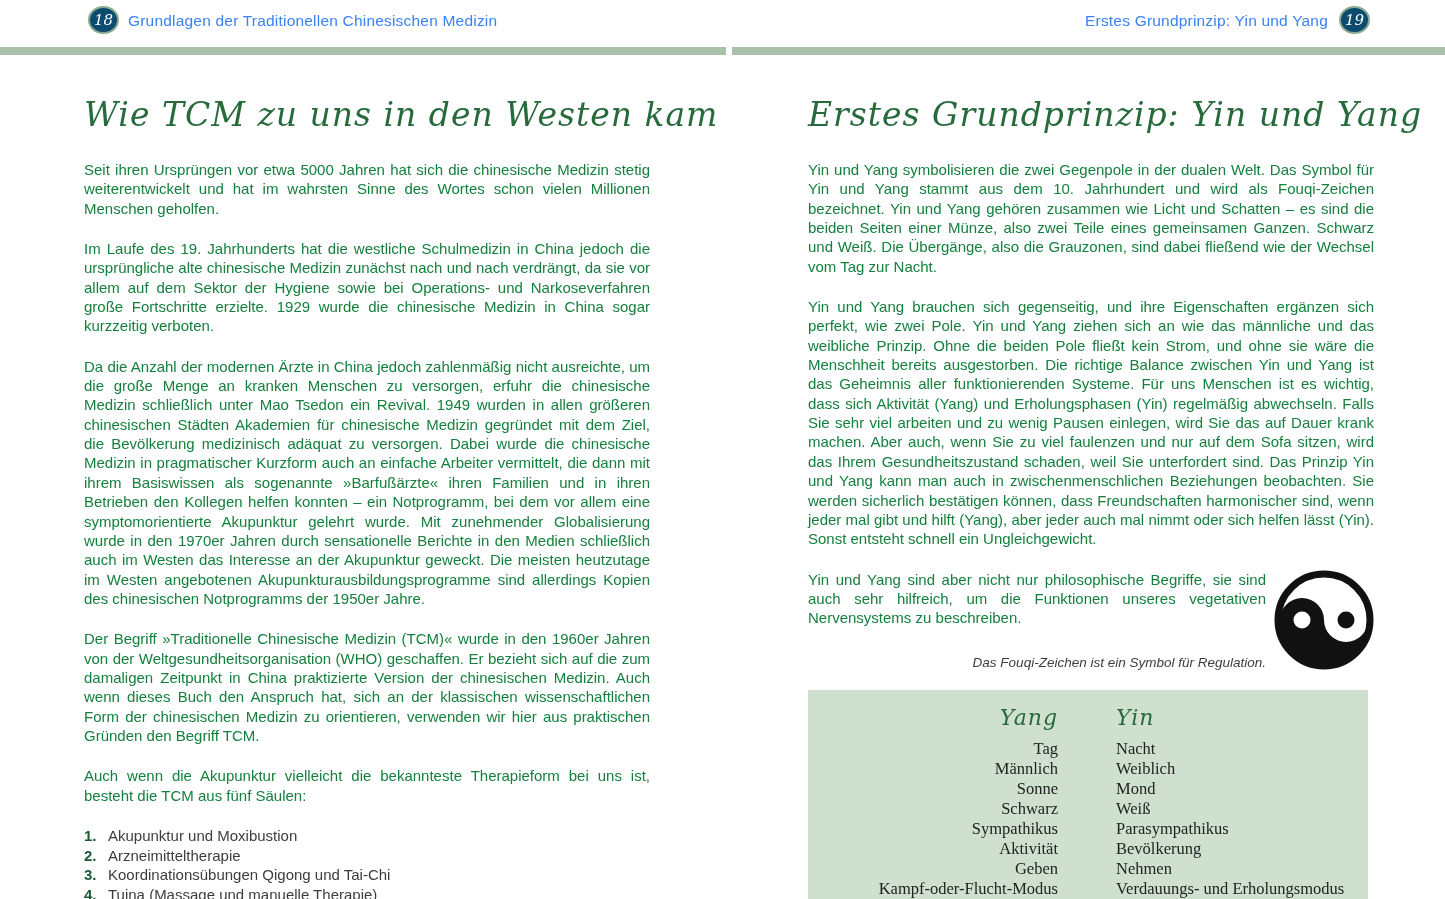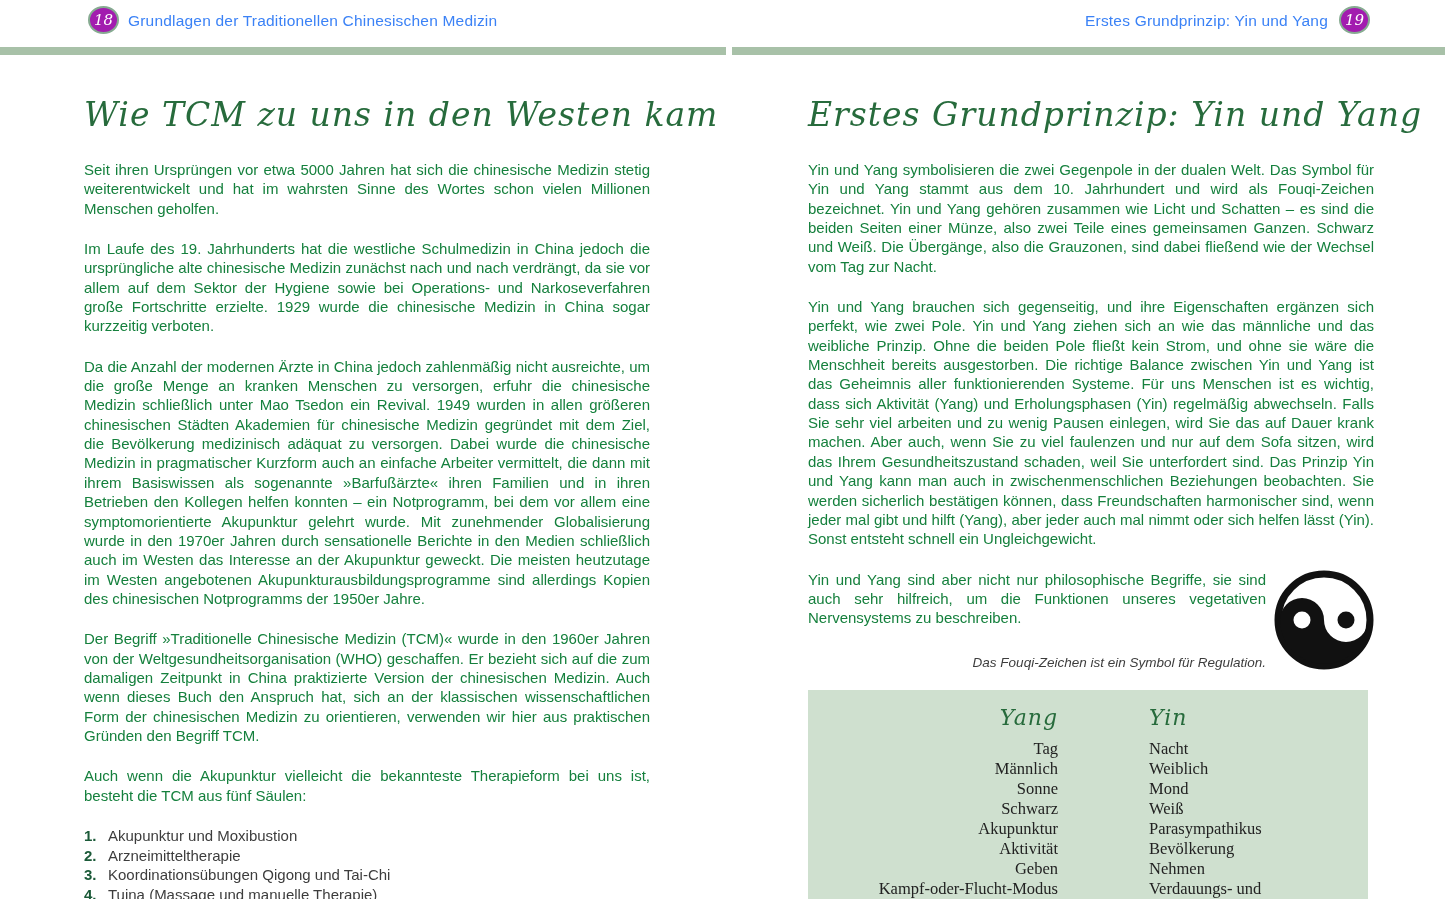--- a/index.html
+++ b/index.html
@@ -3,21 +3,21 @@
 <meta charset="utf-8">
 <style>
   * { margin: 0; padding: 0; box-sizing: border-box; }
   html, body { width: 1445px; height: 899px; background: #ffffff; overflow: hidden; }
   body { font-family: "Liberation Sans", sans-serif; color: #3d3d3d; position: relative; }
 
   
   .runhead { position: absolute; top: 0; left: 0; width: 1445px; height: 42px; }
   .badge {
     position: absolute; top: 6px; width: 31px; height: 28px; border-radius: 50%;
-    background: #a21caf; border: 2px solid #86ab91;
+    background: #0c4a6e; border: 2px solid #86ab91;
     color: #ffffff; font-family: "DejaVu Serif", serif; font-style: italic;
     font-size: 15px; display: flex; align-items: center; justify-content: center;
   }
   .badge-left  { left: 88px; }
   .badge-right { left: 1339px; }
   .runhead-title {
     position: absolute; top: 12px; font-size: 15.5px; font-weight: normal; color: #3b82f6;
     letter-spacing: 0.2px;
   }
   .runhead-title.left  { left: 128px; }
@@ -55,21 +55,21 @@
   .yy-caption {
     font-style: italic; font-size: 13.5px; text-align: right; color: #3d3d3d;
     margin-top: 27px;
   }
   .yy-symbol { width: 100px; height: 100px; margin-left: 8px; flex: none; }
 
   
   .yy-table {
     background: #cfe0cf; width: 560px; margin-top: 20px; padding: 12px 0 24px 0;
   }
-  .yy-grid { display: grid; grid-template-columns: 250px 1fr; column-gap: 91px; }
+  .yy-grid { display: grid; grid-template-columns: 250px 1fr; column-gap: 58px; }
   .yy-grid .c1 { text-align: right; }
   .yy-grid .c2 { text-align: left; }
   .yy-head {
     font-family: "DejaVu Serif", cursive, serif; font-style: italic;
     color: #276b3c; font-size: 22px; line-height: 1.45; letter-spacing: 1px;
   }
   .yy-cell {
     font-family: "Liberation Serif", serif; font-size: 16.5px; line-height: 1.21;
     color: #222222;
   }
@@ -144,21 +144,21 @@
     </div>
     <div class="yy-grid rows">
       <div class="c1 yy-cell">Tag</div>
       <div class="c2 yy-cell">Nacht</div>
       <div class="c1 yy-cell">Männlich</div>
       <div class="c2 yy-cell">Weiblich</div>
       <div class="c1 yy-cell">Sonne</div>
       <div class="c2 yy-cell">Mond</div>
       <div class="c1 yy-cell">Schwarz</div>
       <div class="c2 yy-cell">Weiß</div>
-      <div class="c1 yy-cell">Akupunktur</div>
+      <div class="c1 yy-cell">Sympathikus</div>
       <div class="c2 yy-cell">Parasympathikus</div>
       <div class="c1 yy-cell">Aktivität</div>
       <div class="c2 yy-cell">Bevölkerung</div>
       <div class="c1 yy-cell">Geben</div>
       <div class="c2 yy-cell">Nehmen</div>
       <div class="c1 yy-cell">Kampf-oder-Flucht-Modus</div>
       <div class="c2 yy-cell">Verdauungs- und Erholungsmodus</div>
     </div>
   </div>
 </div>

